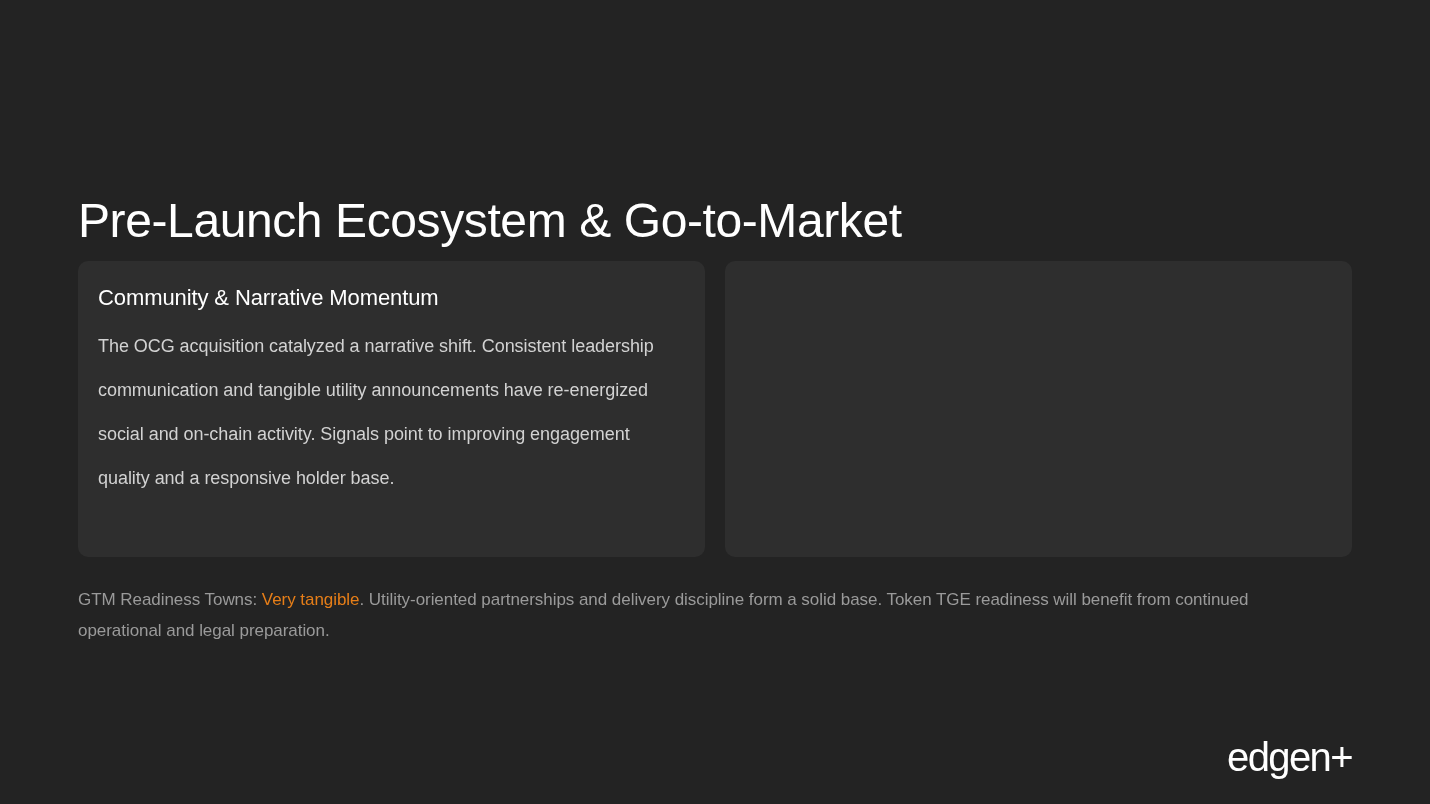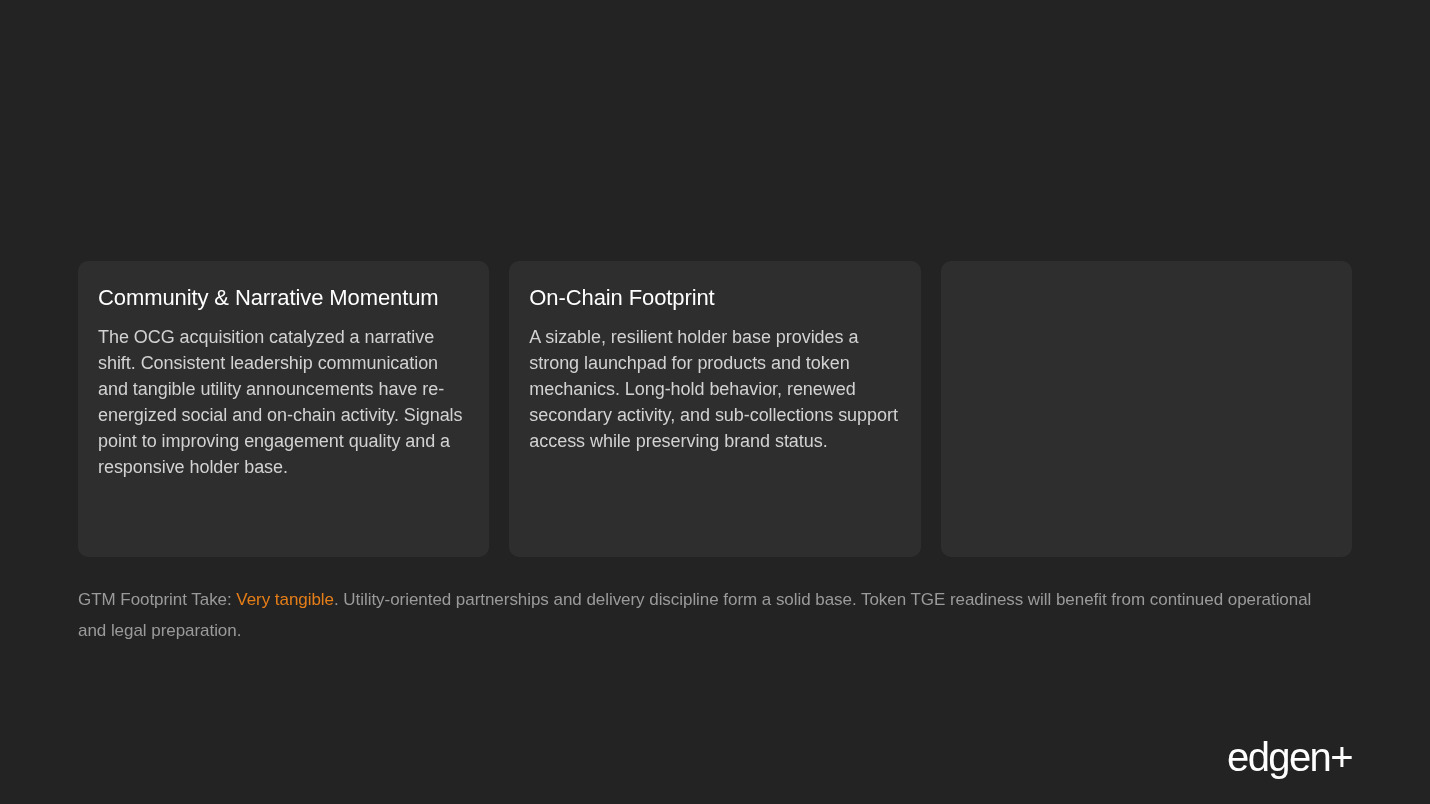--- a/index.html
+++ b/index.html
@@ -58,21 +58,21 @@
     color: #FFFFFF;
     line-height: 30px;
     margin: 0 0 11px 0;
     letter-spacing: -0.1px;
   }
 
   .card-body {
     font-size: 18px;
     font-weight: 400;
     color: #D2D2D2;
-    line-height: 26px;
+    line-height: 44px;
     margin: 0;
     letter-spacing: -0.05px;
   }
 
   .link-accent {
     color: #2BB6CB;
   }
 
   .footer-note {
     position: absolute;
@@ -105,37 +105,34 @@
     color: #FFFFFF;
     letter-spacing: -1.6px;
     line-height: 1;
   }
 </style>
 </head>
 <body>
 
 <div class="slide">
 
+  <h1 class="slide-title">Pre-Launch Ecosystem &amp; Go-to-Market</h1>
 
   <div class="cards-row">
 
     <div class="card">
       <div class="card-title">Community &amp; Narrative Momentum</div>
       <p class="card-body">The OCG acquisition catalyzed a narrative shift. Consistent leadership communication and tangible utility announcements have re-energized social and on-chain activity. Signals point to improving engagement quality and a responsive holder base.</p>
     </div>
 
-    <div class="card">
-      <div class="card-title">On-Chain Footprint</div>
-      <p class="card-body">A sizable, resilient holder base provides a strong launchpad for products and token mechanics. Long-hold behavior, renewed secondary activity, and sub-collections support access while preserving brand status.</p>
-    </div>
 
     <div class="card">
     </div>
 
   </div>
 
-  <div class="footer-note"><span>GTM Footprint Take: </span><span class="footer-accent">Very tangible</span><span>. Utility-oriented partnerships and delivery discipline form a solid base. Token TGE readiness will benefit from continued operational and legal preparation.</span></div>
+  <div class="footer-note"><span>GTM Readiness Towns: </span><span class="footer-accent">Very tangible</span><span>. Utility-oriented partnerships and delivery discipline form a solid base. Token TGE readiness will benefit from continued operational and legal preparation.</span></div>
 
   <div class="brand-logo">
     <span class="brand-logo-text">edgen+</span>
   </div>
 
 </div>
 
 </body></html>

